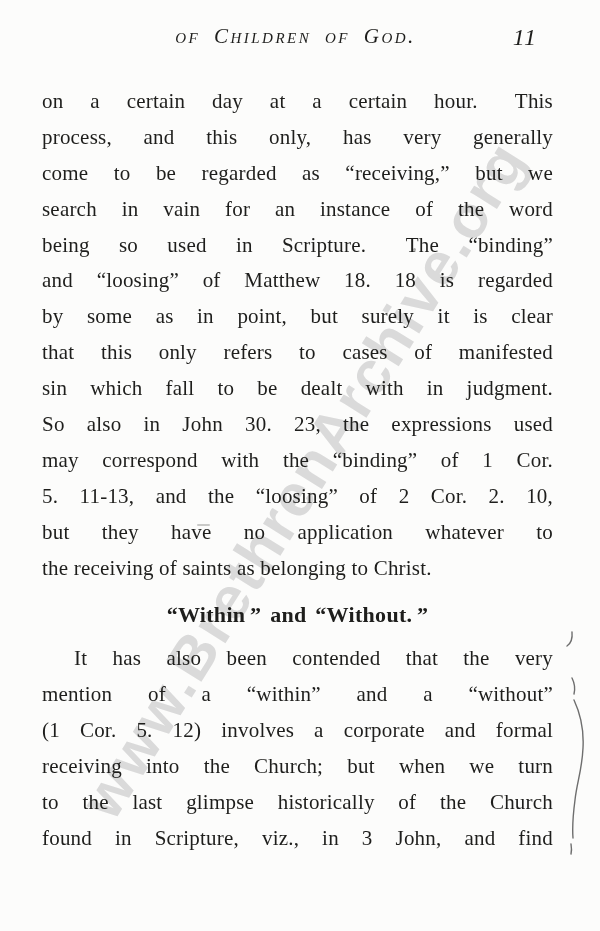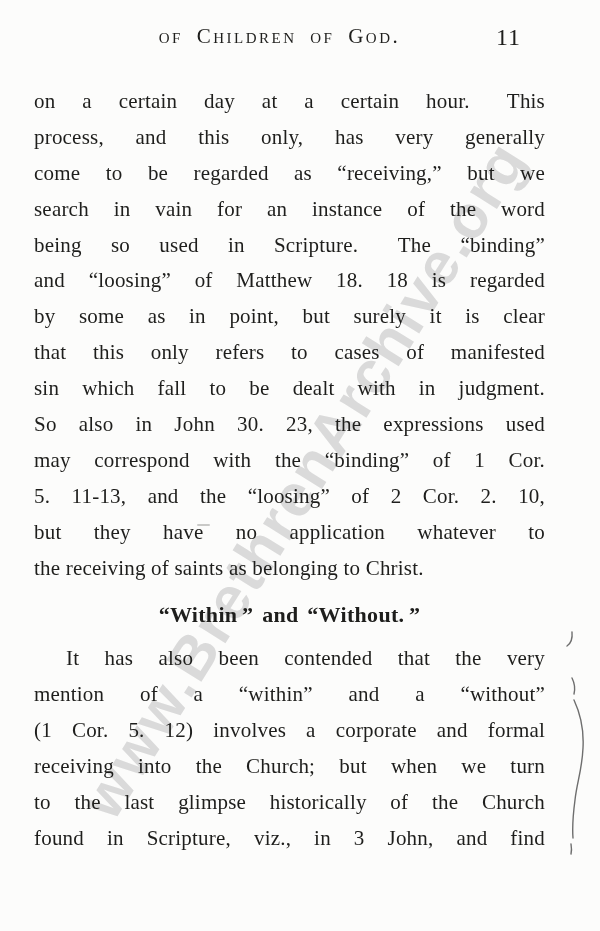--- a/index.html
+++ b/index.html
@@ -29,44 +29,45 @@
     letter-spacing:2px;
     color:var(--wm);
     transform:rotate(-58deg);
     z-index:1;
     user-select:none;
     white-space:nowrap;
   }
   
   .running-head{
     position:absolute;
-    left:40px;top:24px;
+    left:56px;top:24px;
     width:511px;height:26px;
     z-index:2;
+    font-style:italic;
   }
   .head-title{
     position:absolute;
     left:calc(50% - 16px);
     transform:translateX(-50%);
     font-variant:small-caps;
     font-size:21px;
     letter-spacing:2.5px;
     word-spacing:6px;
     white-space:nowrap;
   }
   .page-num{
     position:absolute;
     right:30px;top:0;
     font-size:24px;
     letter-spacing:1px;
   }
   
   .body-text{
     position:absolute;
-    left:34px;top:84px;
+    left:42px;top:84px;
     width:511px;
     z-index:2;
   }
   .para .line{
     height:35.9px;
     line-height:35.9px;
     font-size:21px;
     letter-spacing:0.2px;
     text-align:justify;
     text-align-last:justify;

